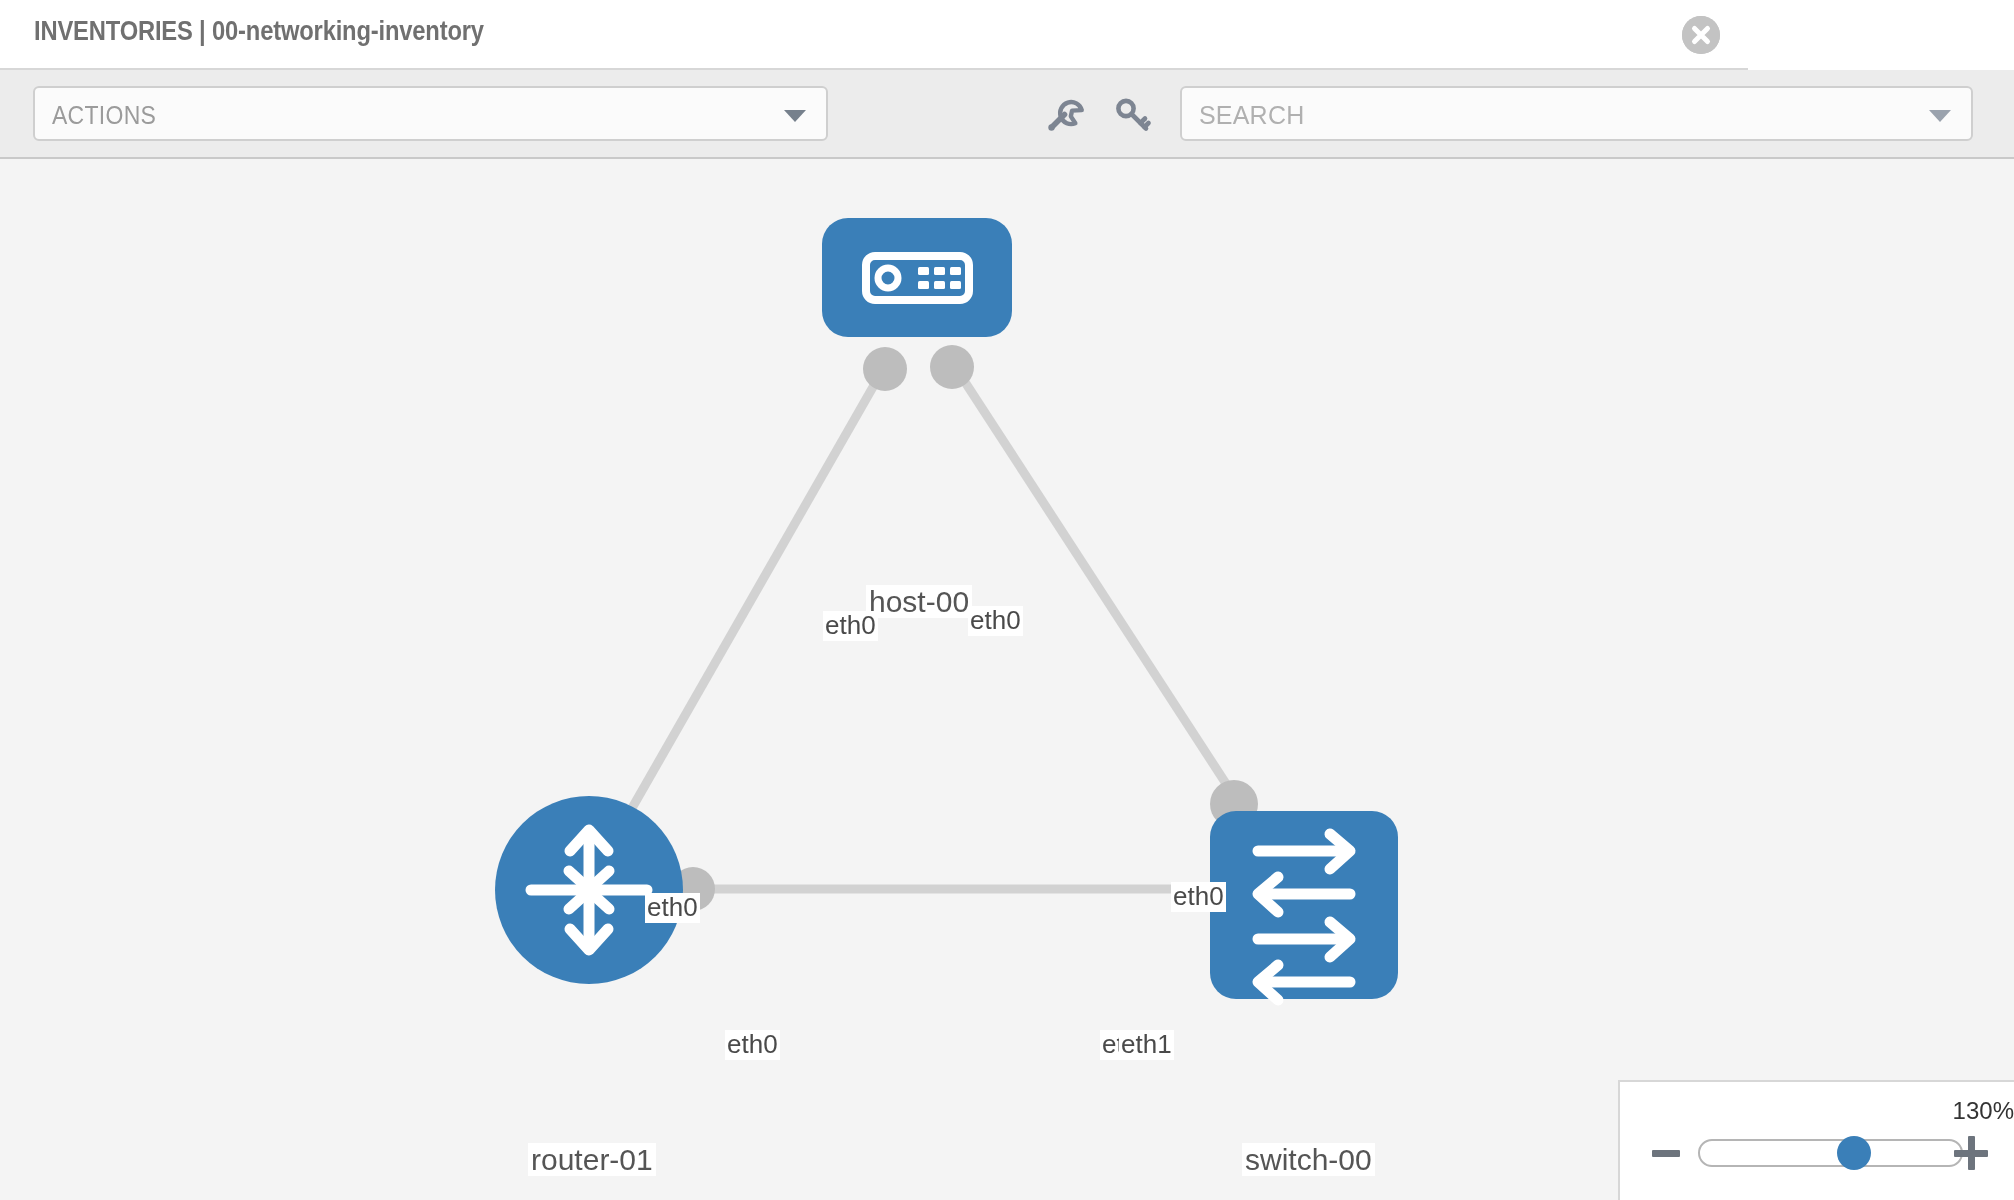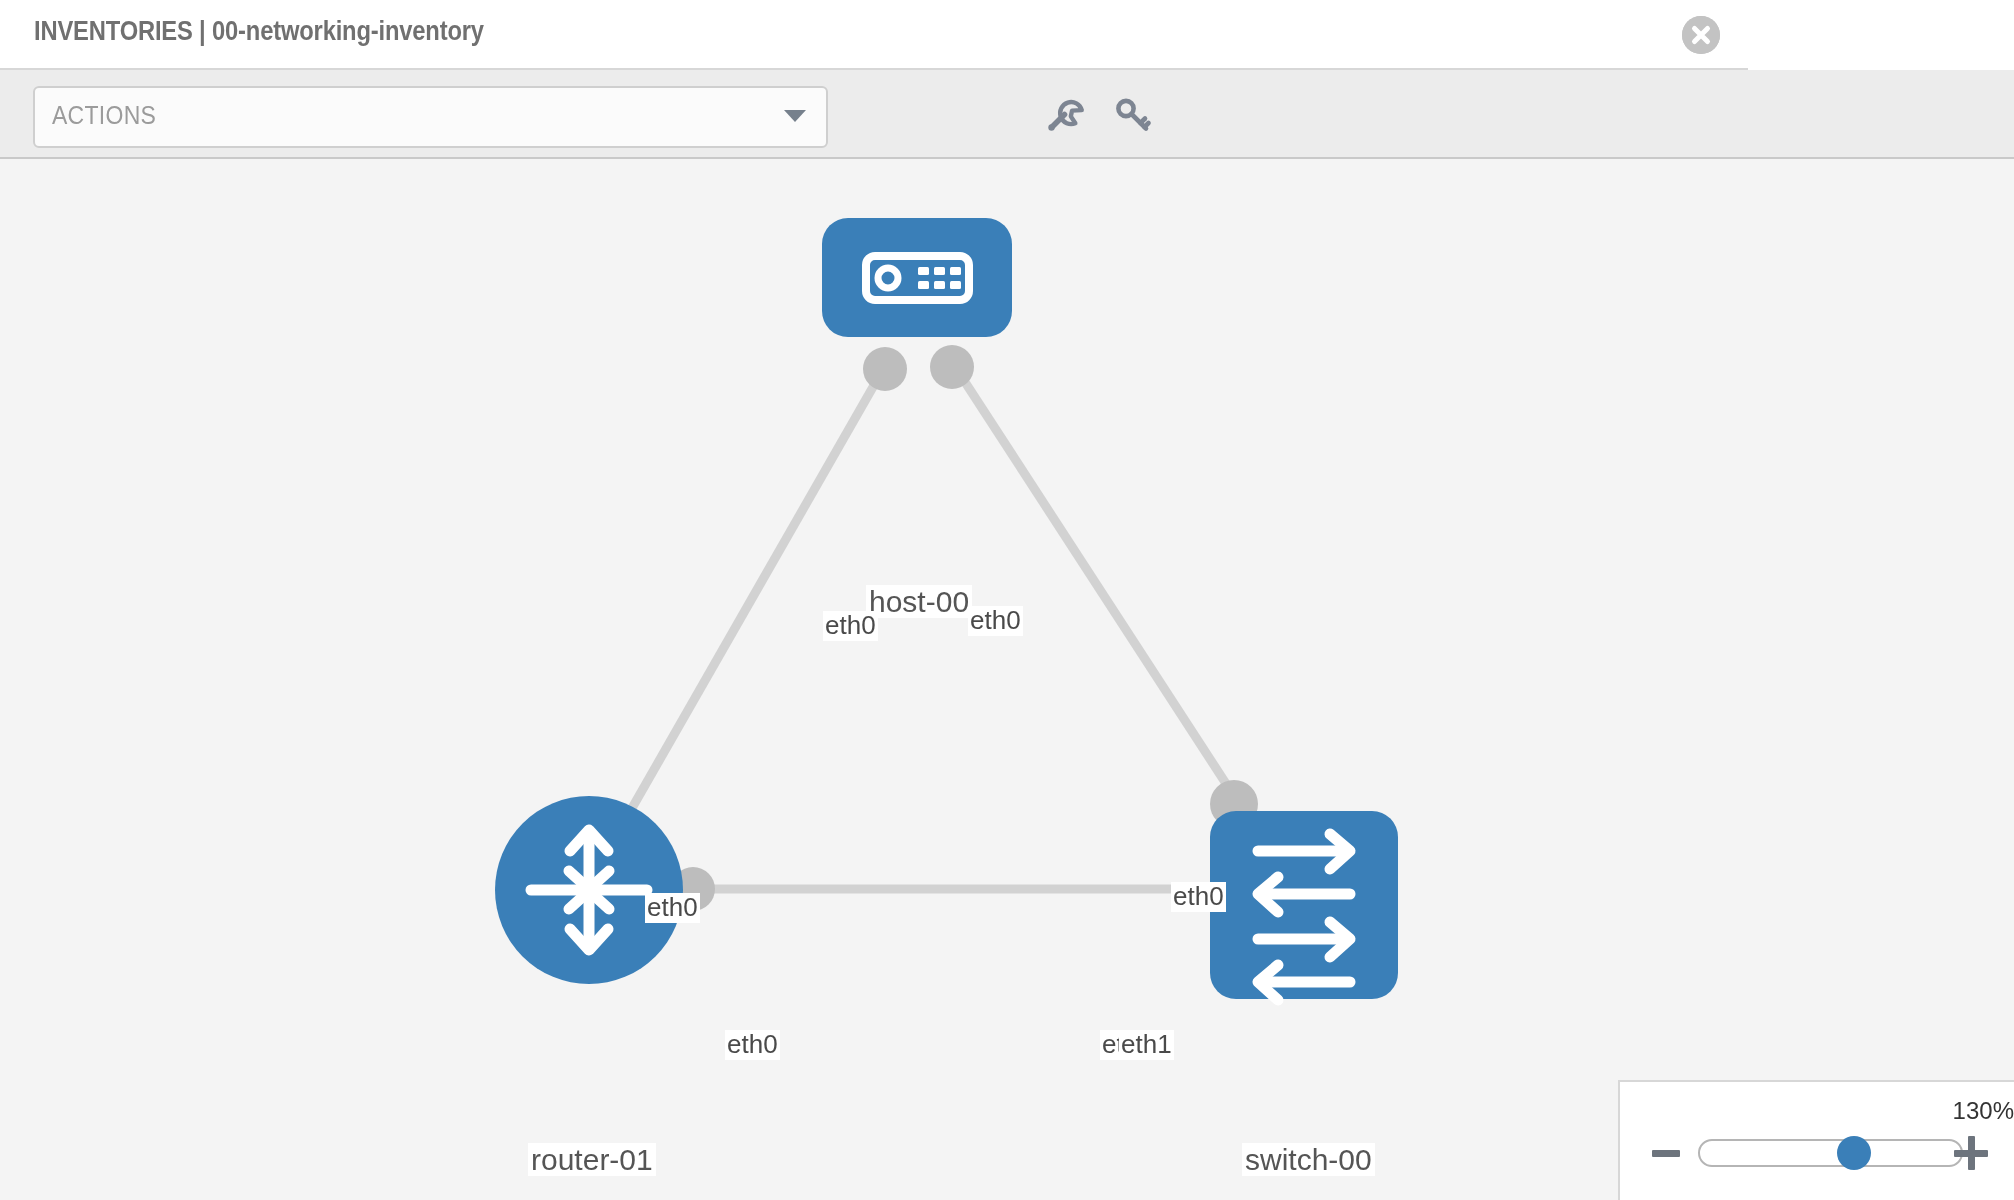--- a/index.html
+++ b/index.html
@@ -57,21 +57,21 @@
     height: 89px;
     background: #ececec;
     border-bottom: 2px solid #c9c9c9;
     box-sizing: border-box;
   }
   .actions-select {
     position: absolute;
     left: 33px;
     top: 16px;
     width: 795px;
-    height: 62px;
+    height: 55px;
     background: #fbfbfb;
     border: 2px solid #cfcfcf;
     border-radius: 6px;
     box-sizing: border-box;
     cursor: pointer;
   }
   .actions-label {
     position: absolute;
     left: 17px;
     top: 13px;
@@ -268,20 +268,24 @@
 
   <div class="tool-icon key">
     <svg width="42" height="42" viewBox="0 0 42 42">
       <circle cx="14" cy="14.5" r="7.6" fill="none" stroke="#7d8592" stroke-width="4.6"></circle>
       <path d="M19.5 20 L34 34.5" stroke="#7d8592" stroke-width="4.6" stroke-linecap="round"></path>
       <path d="M28.5 29 L33 24.5" stroke="#7d8592" stroke-width="4.6" stroke-linecap="round"></path>
       <path d="M32.5 33 L36.5 29" stroke="#7d8592" stroke-width="4.6" stroke-linecap="round"></path>
     </svg>
   </div>
 
+  <div class="search-box">
+    <span class="search-placeholder">SEARCH</span>
+    <span class="search-caret"></span>
+  </div>
 </div>
 
 <div class="canvas">
 
   <svg class="topology-svg" viewBox="0 0 2014 1041">
 
     <g>
       <line x1="889" y1="200" x2="600" y2="705" stroke="#d2d2d2" stroke-width="9"></line>
       <line x1="950" y1="200" x2="1275" y2="700" stroke="#d2d2d2" stroke-width="9"></line>
       <line x1="660" y1="730" x2="1235" y2="730" stroke="#d2d2d2" stroke-width="9"></line>

